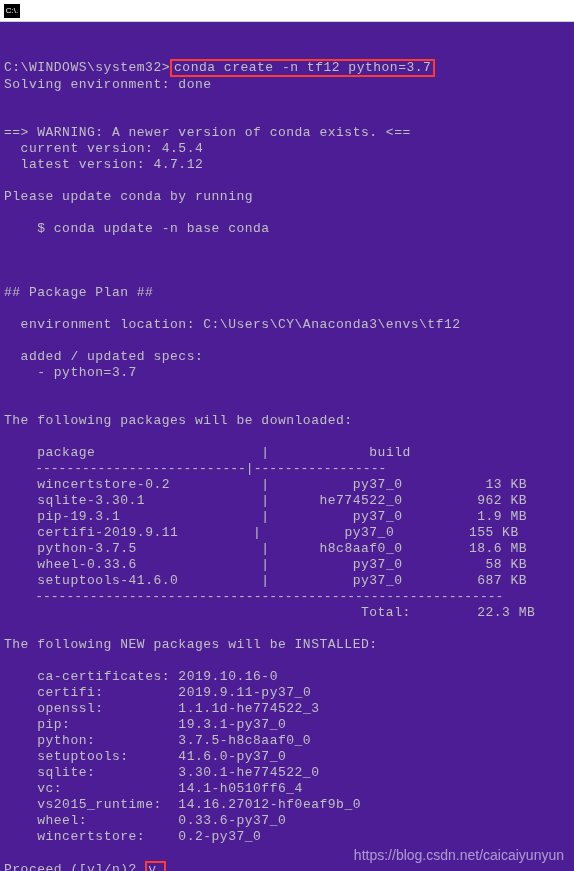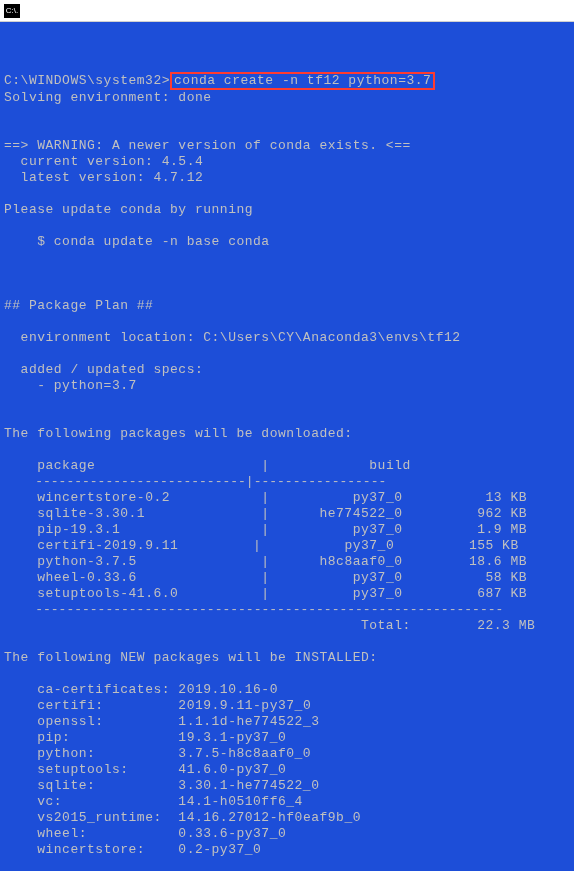--- a/index.html
+++ b/index.html
@@ -29,25 +29,25 @@
     background: #000;
     color: #fff;
     font-size: 8px;
     display: flex;
     align-items: center;
     justify-content: center;
     margin-right: 6px;
     font-family: sans-serif;
   }
   .terminal {
-    background: #1d4ed8;
+    background: #4c1d95;
     color: #c0c0c0;
     width: 100%;
     height: calc(100% - 22px);
-    padding: 18px 4px;
+    padding: 5px 4px;
     white-space: pre;
     line-height: 16px;
     letter-spacing: 0.5px;
     font-size: 13px;
     position: relative;
   }
   .hl-red {
     border: 2px solid #ff3b30;
     padding: 0 2px;
     display: inline-block;
@@ -133,13 +133,14 @@
 <span>    <span>pip:</span>             <span>19.3.1-py37_0</span></span>
 <span>    <span>python:</span>          <span>3.7.5-h8c8aaf0_0</span></span>
 <span>    <span>setuptools:</span>      <span>41.6.0-py37_0</span></span>
 <span>    <span>sqlite:</span>          <span>3.30.1-he774522_0</span></span>
 <span>    <span>vc:</span>              <span>14.1-h0510ff6_4</span></span>
 <span>    <span>vs2015_runtime:</span>  <span>14.16.27012-hf0eaf9b_0</span></span>
 <span>    <span>wheel:</span>           <span>0.33.6-py37_0</span></span>
 <span>    <span>wincertstore:</span>    <span>0.2-py37_0</span></span>
 
 <span>Proceed ([y]/n)? </span><span class="hl-red-small"><span>y</span><span class="cursor"></span></span>
+<div class="watermark">https://blog.csdn.net/caicaiyunyun</div>
 </div>
 
 </body></html>

